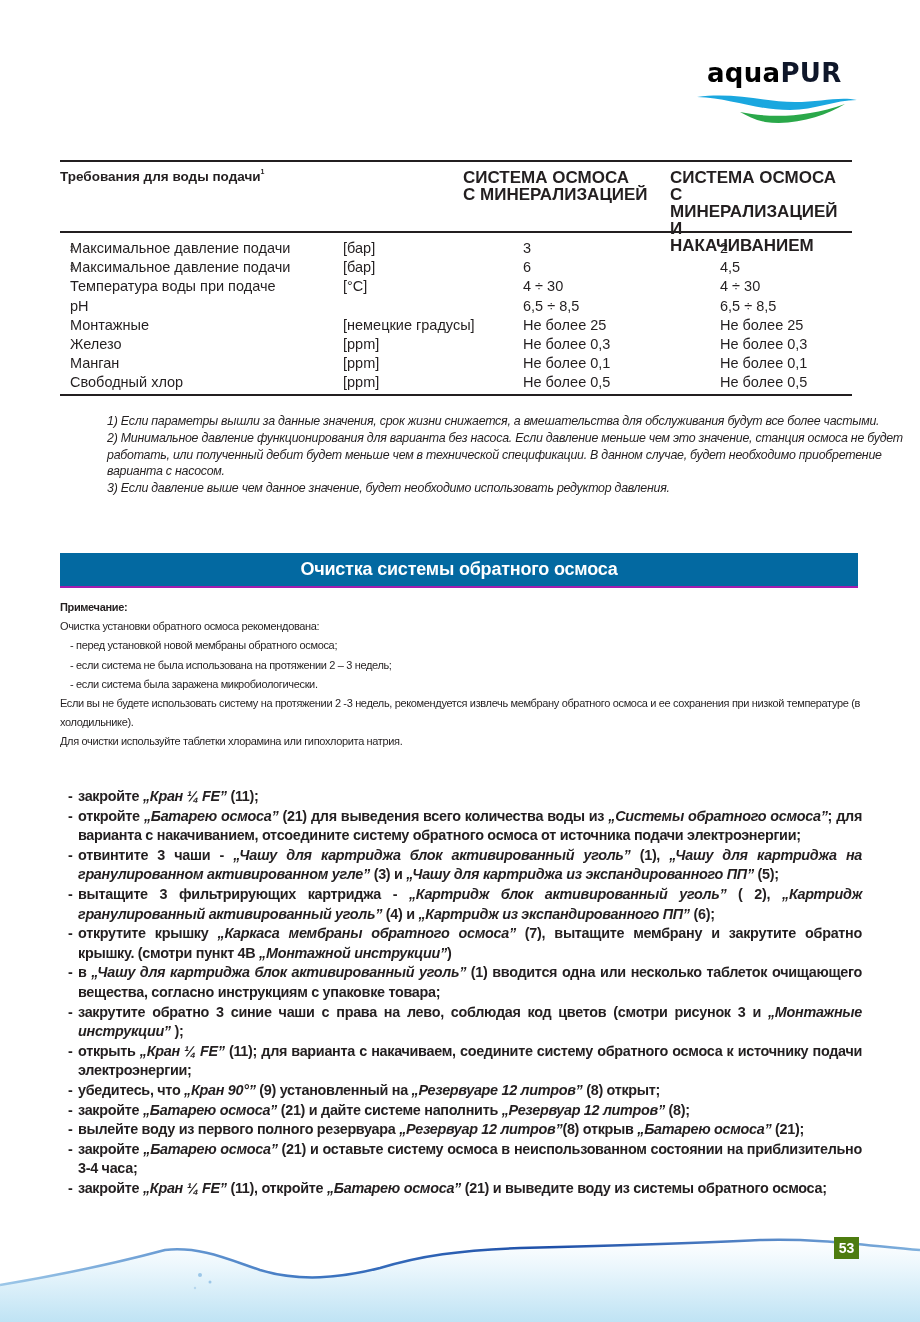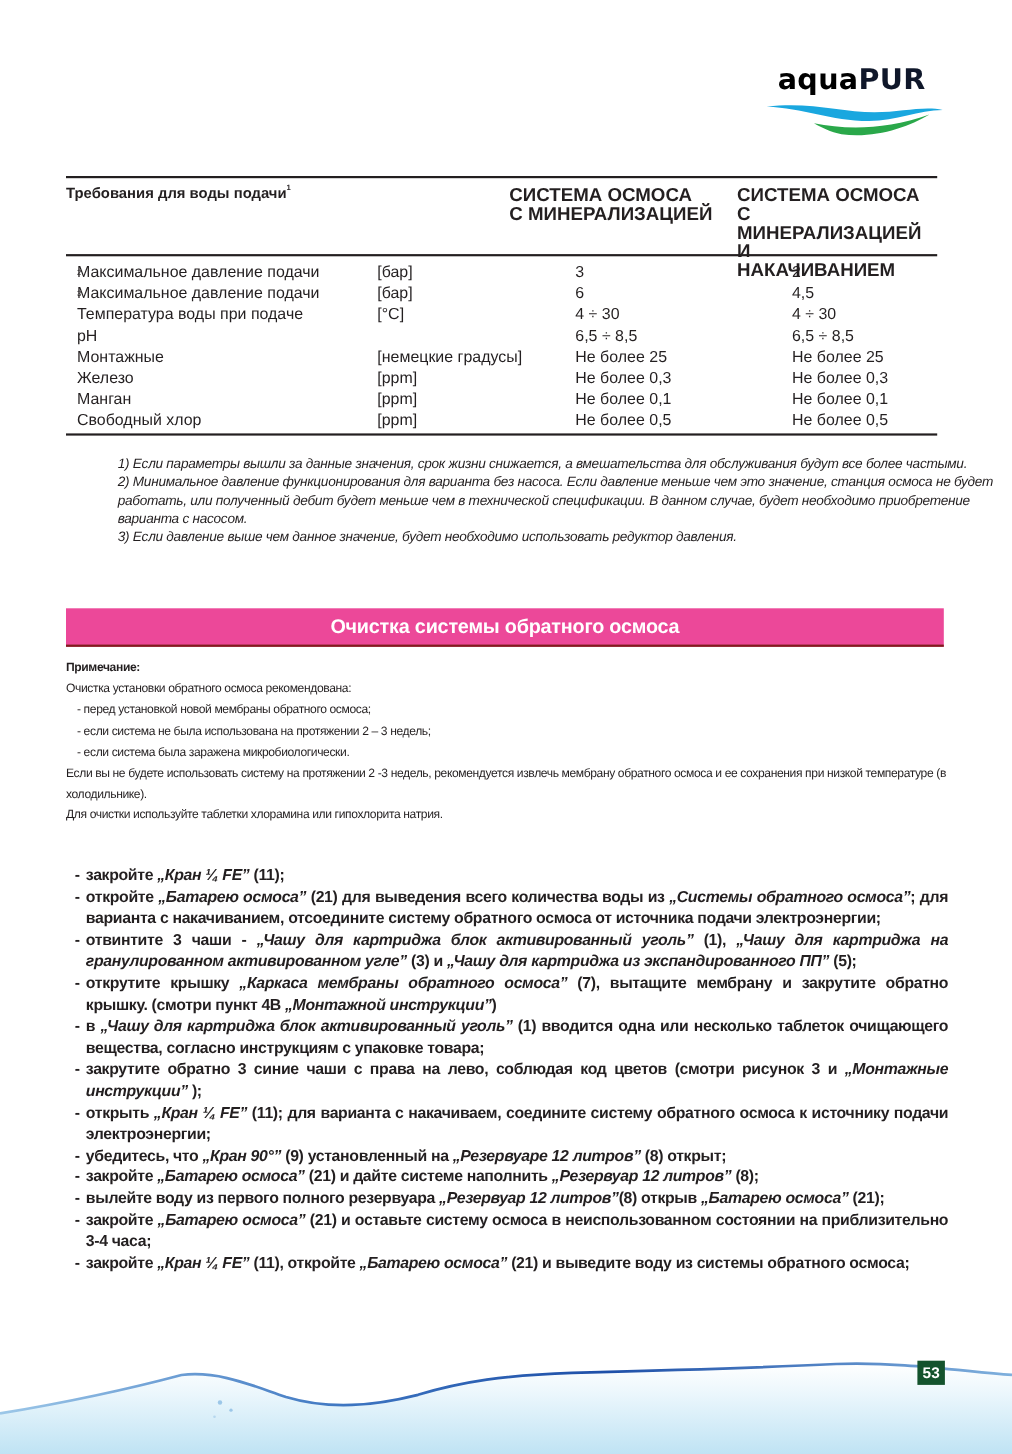--- a/index.html
+++ b/index.html
@@ -32,37 +32,37 @@
   .c-name sup { font-size: 7px; vertical-align: 7px; }
   .c-unit { left: 283px; }
   .c-v1 { left: 463px; }
   .c-v2 { left: 660px; }
 
   
   .footnotes { position: absolute; left: 60px; top: 413px; width: 800px; font-size: 12.4px; font-style: italic; line-height: 16.8px; letter-spacing: -0.25px; color: #231f20; margin-left: 47px; }
   .footnotes p { text-align: left; }
 
   
-  .banner { position: absolute; left: 60px; top: 553px; width: 798px; height: 35px; background: #ec4899; border-bottom: 2px solid #7f1d1d; display: flex; align-items: center; justify-content: center; }
+  .banner { position: absolute; left: 60px; top: 553px; width: 798px; height: 35px; background: #0369a1; border-bottom: 2px solid #a21caf; display: flex; align-items: center; justify-content: center; }
   .banner-title { color: #ffffff; font-size: 18px; font-weight: bold; letter-spacing: -0.2px; }
 
   
   .note { position: absolute; left: 60px; top: 598px; width: 805px; font-size: 11px; line-height: 19.2px; letter-spacing: -0.35px; }
   .note-title { font-weight: bold; }
   .note .indent { padding-left: 10px; }
 
   
   .steps { position: absolute; left: 68px; top: 787px; width: 794px; font-size: 14.4px; line-height: 19.6px; letter-spacing: -0.3px; }
   .step { position: relative; padding-left: 10px; text-align: justify; font-weight: bold; }
   .step::before { content: "-"; position: absolute; left: 0; top: 0; }
   .step i { font-style: italic; }
 
   
   .water { position: absolute; left: 0; top: 1220px; width: 920px; height: 102px; }
-  .page-num { position: absolute; left: 834px; top: 1237px; width: 25px; height: 22px; background: #14532d; color: #fff; font-weight: bold; font-size: 14px; display: flex; align-items: center; justify-content: center; }
+  .page-num { position: absolute; left: 834px; top: 1237px; width: 25px; height: 22px; background: #4d7c0f; color: #fff; font-weight: bold; font-size: 14px; display: flex; align-items: center; justify-content: center; }
 </style>
 </head>
 <body>
 
 <div class="page">
 
   <div class="logo">
     <div class="logo-text"><span class="logo-aqua">aqua</span><span class="logo-pur">PUR</span></div>
     <svg width="165" height="40" viewBox="0 0 165 40">
       <path d="M2 9 C40 4, 70 14, 100 14 C125 14, 145 8, 162 12 C140 12, 120 22, 95 22 C60 22, 35 10, 2 9 Z" fill="#1aa7df"></path>
@@ -166,20 +166,21 @@
     <div class="indent">- если система не была использована на протяжении 2 – 3 недель;</div>
     <div class="indent">- если система была заражена микробиологически.</div>
     <div>Если вы не будете использовать систему на протяжении 2 -3 недель, рекомендуется извлечь мембрану обратного осмоса и ее сохранения при низкой температуре (в холодильнике).</div>
     <div>Для очистки используйте таблетки хлорамина или гипохлорита натрия.</div>
   </div>
 
   <div class="steps" id="steps">
       <div class="step"><span>закройте </span><i>„Кран ¼ FE”</i><span> (11);</span></div>
       <div class="step"><span>откройте </span><i>„Батарею осмоса”</i><span> (21) для выведения всего количества воды из </span><i>„Системы обратного осмоса”</i><span>; для варианта с накачиванием, отсоедините систему обратного осмоса от источника подачи электроэнергии;</span></div>
       <div class="step"><span>отвинтите 3 чаши - </span><i>„Чашу для картриджа блок активированный уголь”</i><span> (1), </span><i>„Чашу для картриджа на гранулированном активированном угле”</i><span> (3) и </span><i>„Чашу для картриджа из экспандированного ПП”</i><span> (5);</span></div>
+      <div class="step"><span>вытащите 3 фильтрирующих картриджа - </span><i>„Картридж блок активированный уголь”</i><span> ( 2), </span><i>„Картридж гранулированный активированный уголь”</i><span> (4) и </span><i>„Картридж из экспандированного ПП”</i><span> (6);</span></div>
       <div class="step"><span>открутите крышку </span><i>„Каркаса мембраны обратного осмоса”</i><span> (7), вытащите мембрану и закрутите обратно крышку. (смотри пункт 4B  </span><i>„Монтажной инструкции”</i><span>)</span></div>
       <div class="step"><span>в </span><i>„Чашу для картриджа блок активированный уголь”</i><span> (1) вводится одна или несколько таблеток очищающего вещества, согласно инструкциям с упаковке товара;</span></div>
       <div class="step"><span>закрутите обратно 3 синие чаши с права на лево, соблюдая код цветов (смотри рисунок 3 и </span><i>„Монтажные инструкции”</i><span> );</span></div>
       <div class="step"><span>открыть </span><i>„Кран ¼ FE”</i><span> (11); для варианта с накачиваем, соедините систему обратного осмоса к источнику подачи электроэнергии;</span></div>
       <div class="step"><span>убедитесь, что </span><i>„Кран 90°”</i><span> (9) установленный на </span><i>„Резервуаре 12 литров”</i><span> (8) открыт;</span></div>
       <div class="step"><span>закройте </span><i>„Батарею осмоса”</i><span> (21) и дайте системе наполнить </span><i>„Резервуар 12 литров”</i><span> (8);</span></div>
       <div class="step"><span>вылейте воду из первого полного резервуара </span><i>„Резервуар 12 литров”</i><span>(8) открыв </span><i>„Батарею осмоса”</i><span> (21);</span></div>
       <div class="step"><span>закройте </span><i>„Батарею осмоса”</i><span> (21) и оставьте систему осмоса в неиспользованном состоянии на приблизительно 3-4 часа;</span></div>
       <div class="step"><span>закройте </span><i>„Кран ¼ FE”</i><span> (11), откройте </span><i>„Батарею осмоса”</i><span> (21) и выведите воду из системы обратного осмоса;</span></div>
     </div>

